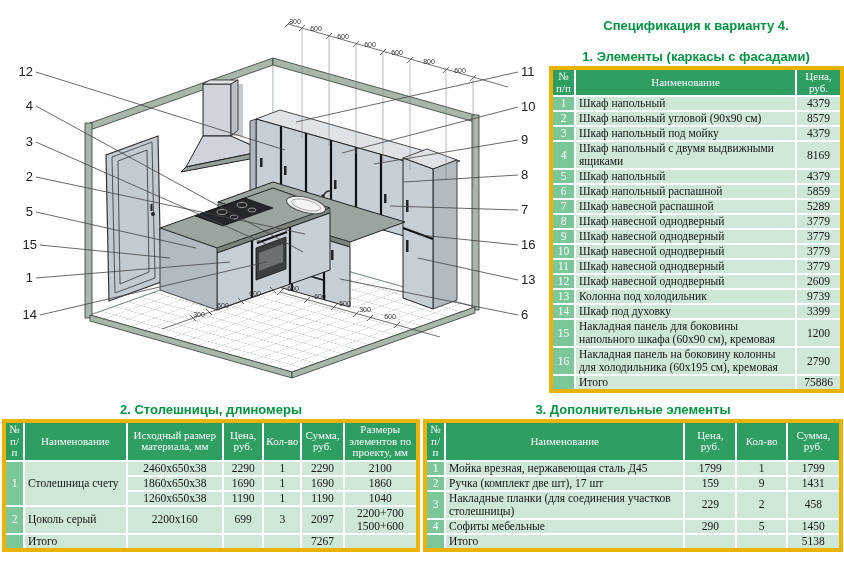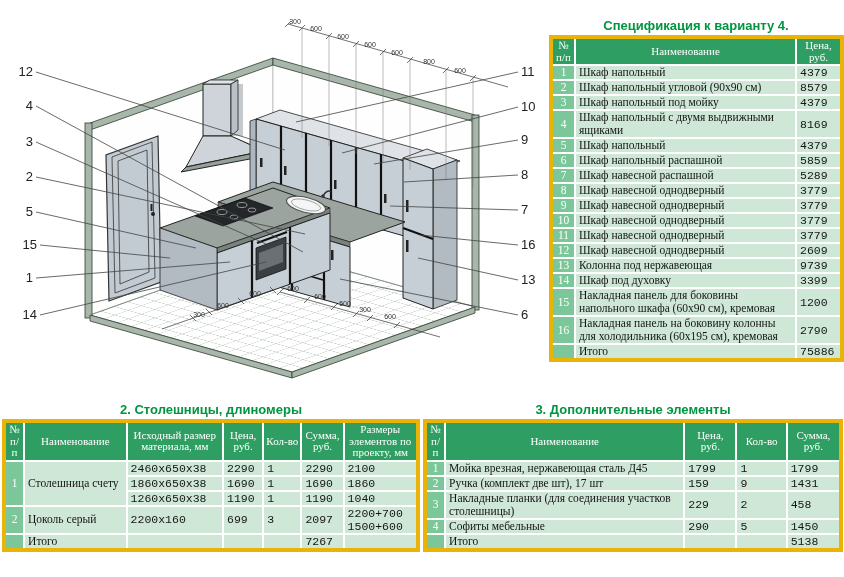--- a/index.html
+++ b/index.html
@@ -14,21 +14,21 @@
   .green-title{color:#009540;font:bold 13px "Liberation Sans",sans-serif;
         text-align:center;line-height:15px;margin:16px 0 2px 0;}
   
   table.sp{border-collapse:collapse;border:4px solid #eab308;table-layout:fixed;}
   table.sp th{background:#2f9e62;color:#fff;font:11px "Liberation Serif",serif;
         font-weight:normal;border:2px solid #fff;padding:1px 2px;line-height:1.05;
         text-align:center;vertical-align:middle;}
   table.sp td{border:2px solid #fff;font:11.5px "Liberation Serif",serif;color:#151515;
         padding:0 3px;background:#cfe7d7;line-height:13px;vertical-align:middle;}
   table.sp td.num{background:#7cc79a;color:#fff;text-align:center;padding:0 1px;}
-  table.sp td.c{text-align:left;font-family:Liberation Mono, monospace;}
+  table.sp td.c{text-align:center;}
   .spec-block{position:absolute;left:549px;top:2px;width:294px;}
   .t2-block{position:absolute;left:2px;top:386px;width:418px;}
   .t3-block{position:absolute;left:423px;top:386px;width:420px;}
   .totals{position:absolute;right:4px;top:526px;width:430px;text-align:right;
         color:#0b8a42;font:bold 13.5px "Liberation Serif",serif;line-height:16px;}
 </style>
 </head>
 <body>
 
 <div class="page">
@@ -206,20 +206,21 @@
           <text x="521" y="231">16</text>
           <text x="521" y="266">13</text>
           <text x="521" y="301">6</text>
         </g>
       </g>
     </svg>
   </div>
 
   <div class="spec-block">
     <div class="green-title">Спецификация к варианту 4.</div>
+    <div class="green-title">1. Элементы (каркасы с фасадами)</div>
     <table class="sp" style="width:293px">
       <colgroup>
           <col style="width:24px">
           <col style="width:221px">
           <col style="width:46px">
         </colgroup>
       <tbody>
           <tr>
         <th>№ п/п</th>
         <th>Наименование</th>
@@ -280,21 +281,21 @@
             <td>Шкаф навесной однодверный</td>
             <td class="c">3779</td>
           </tr>
       <tr>
             <td class="num">12</td>
             <td>Шкаф навесной однодверный</td>
             <td class="c">2609</td>
           </tr>
       <tr>
             <td class="num">13</td>
-            <td>Колонна под нержавеющая</td>
+            <td>Колонна под холодильник</td>
             <td class="c">9739</td>
           </tr>
       <tr>
             <td class="num">14</td>
             <td>Шкаф под духовку</td>
             <td class="c">3399</td>
           </tr>
       <tr>
             <td class="num">15</td>
             <td>Накладная панель для боковины напольного шкафа (60x90 см), кремовая</td>

